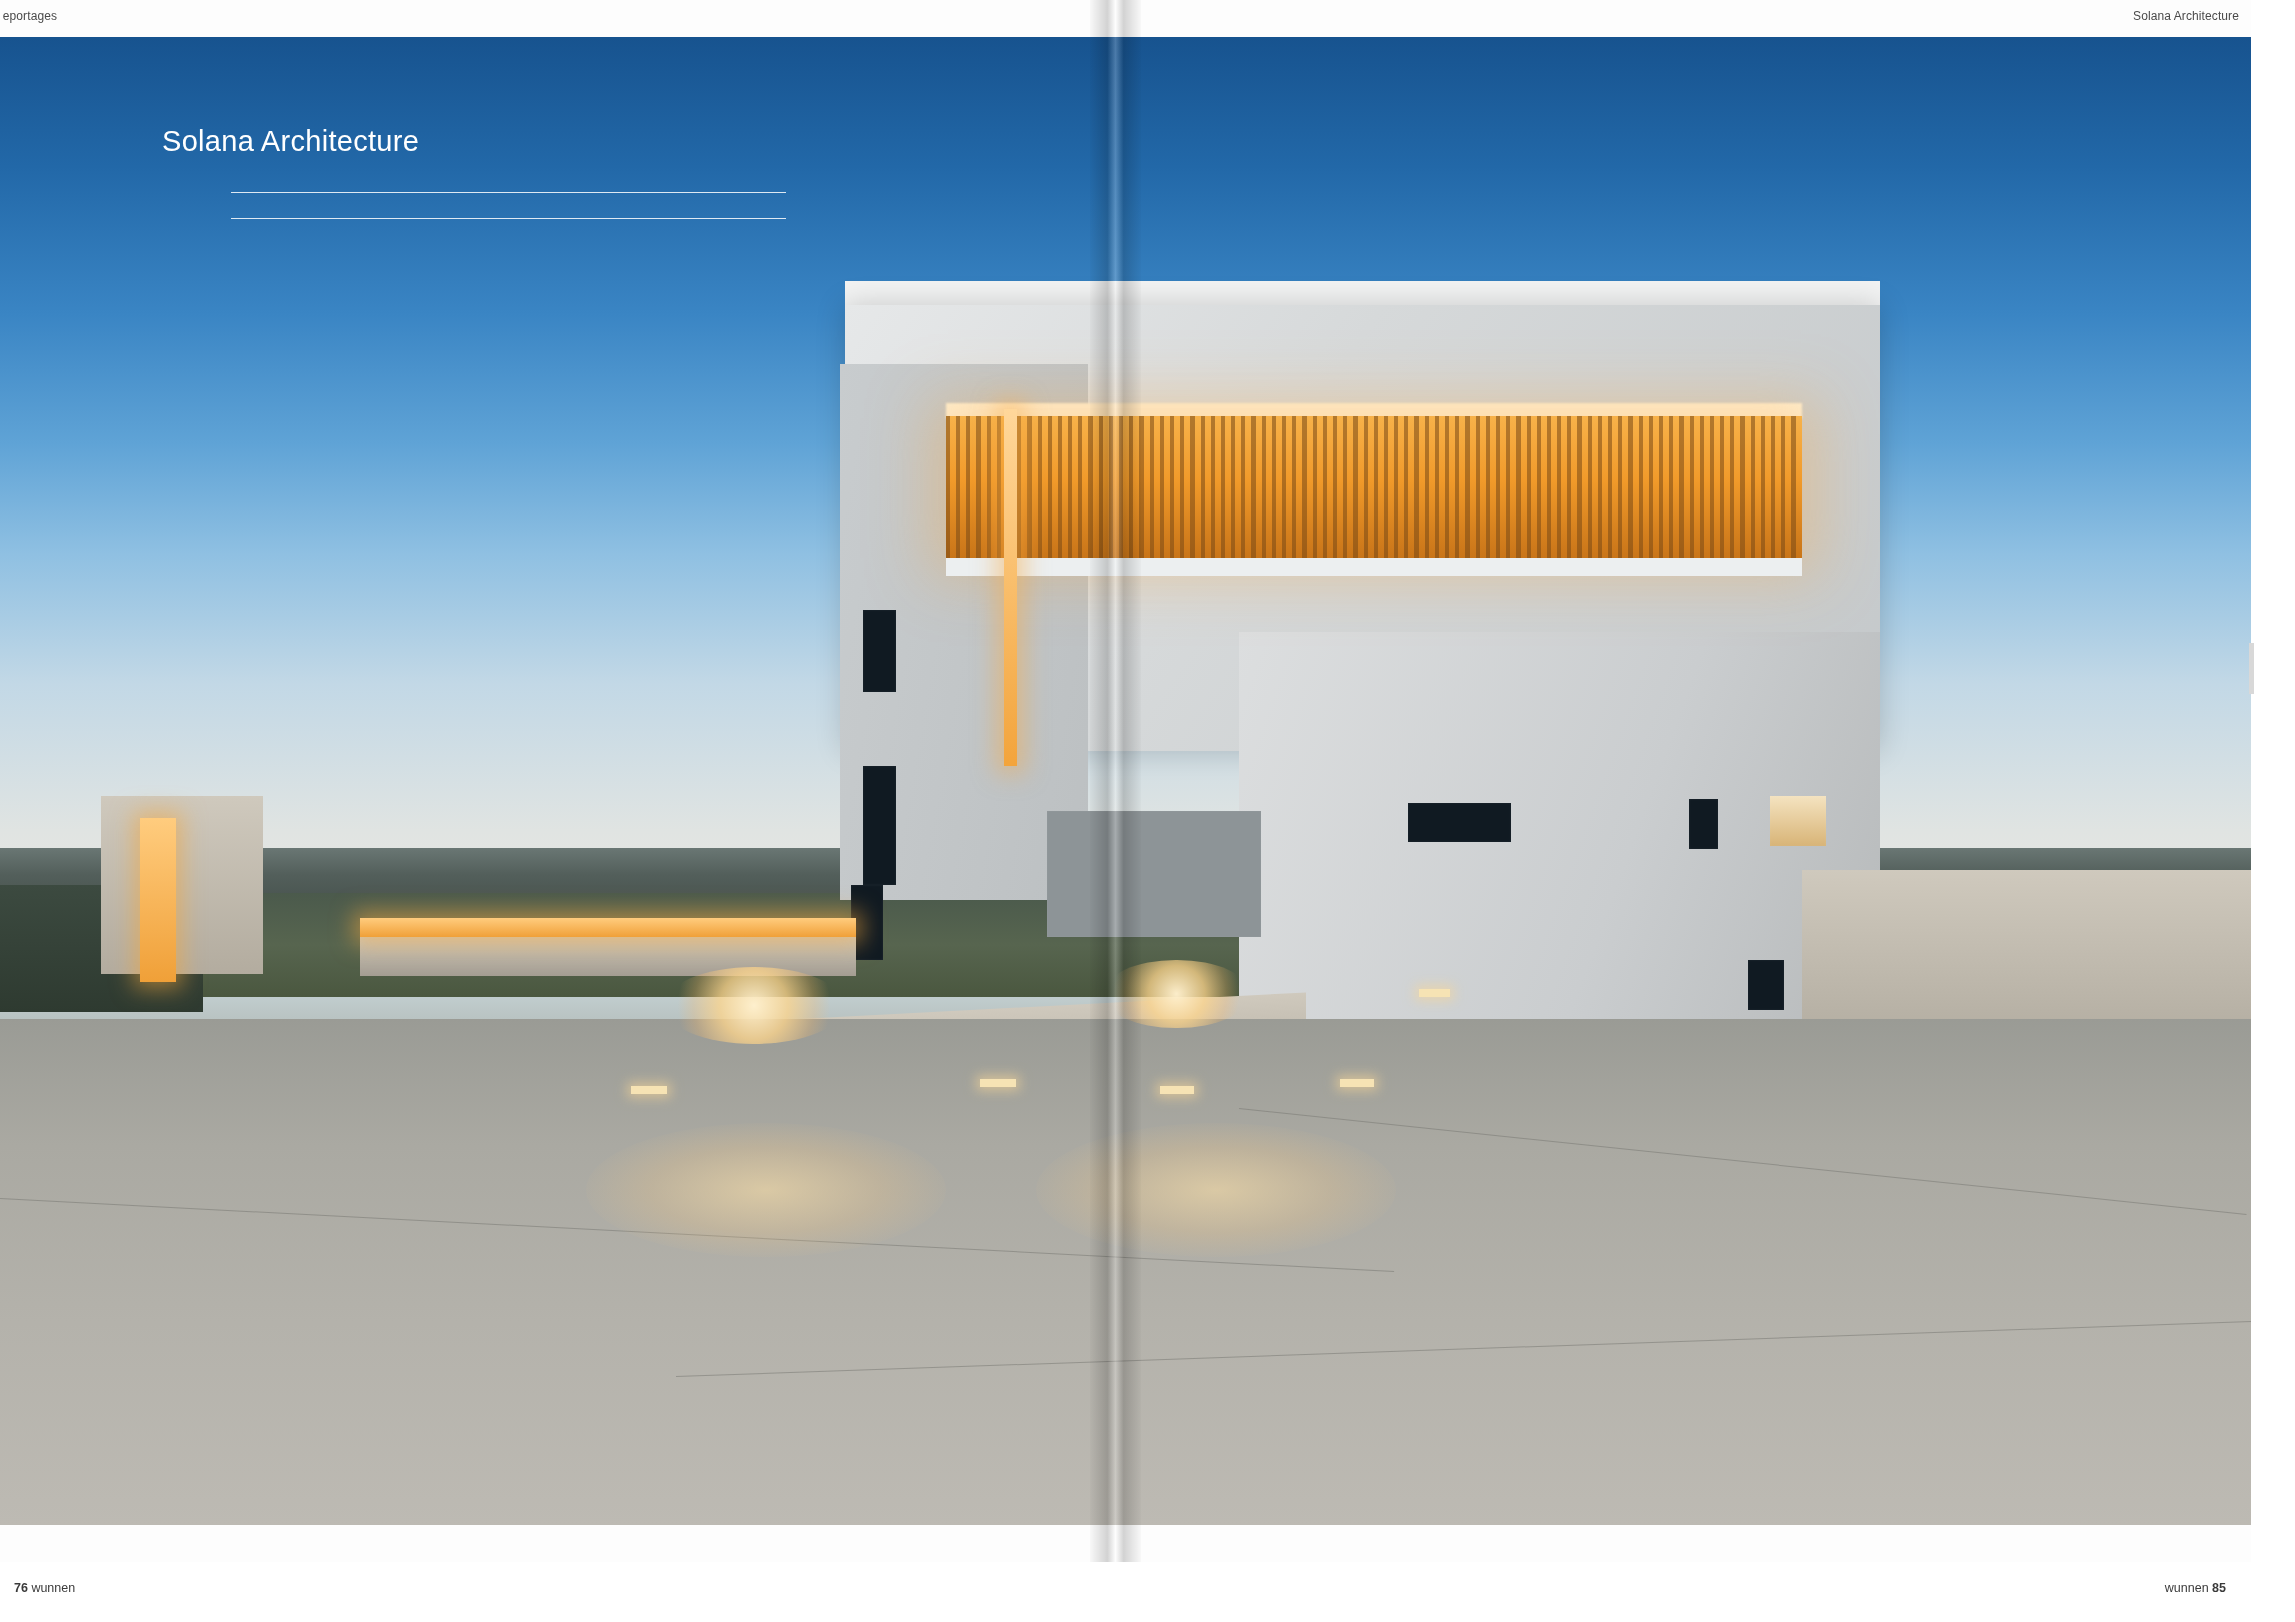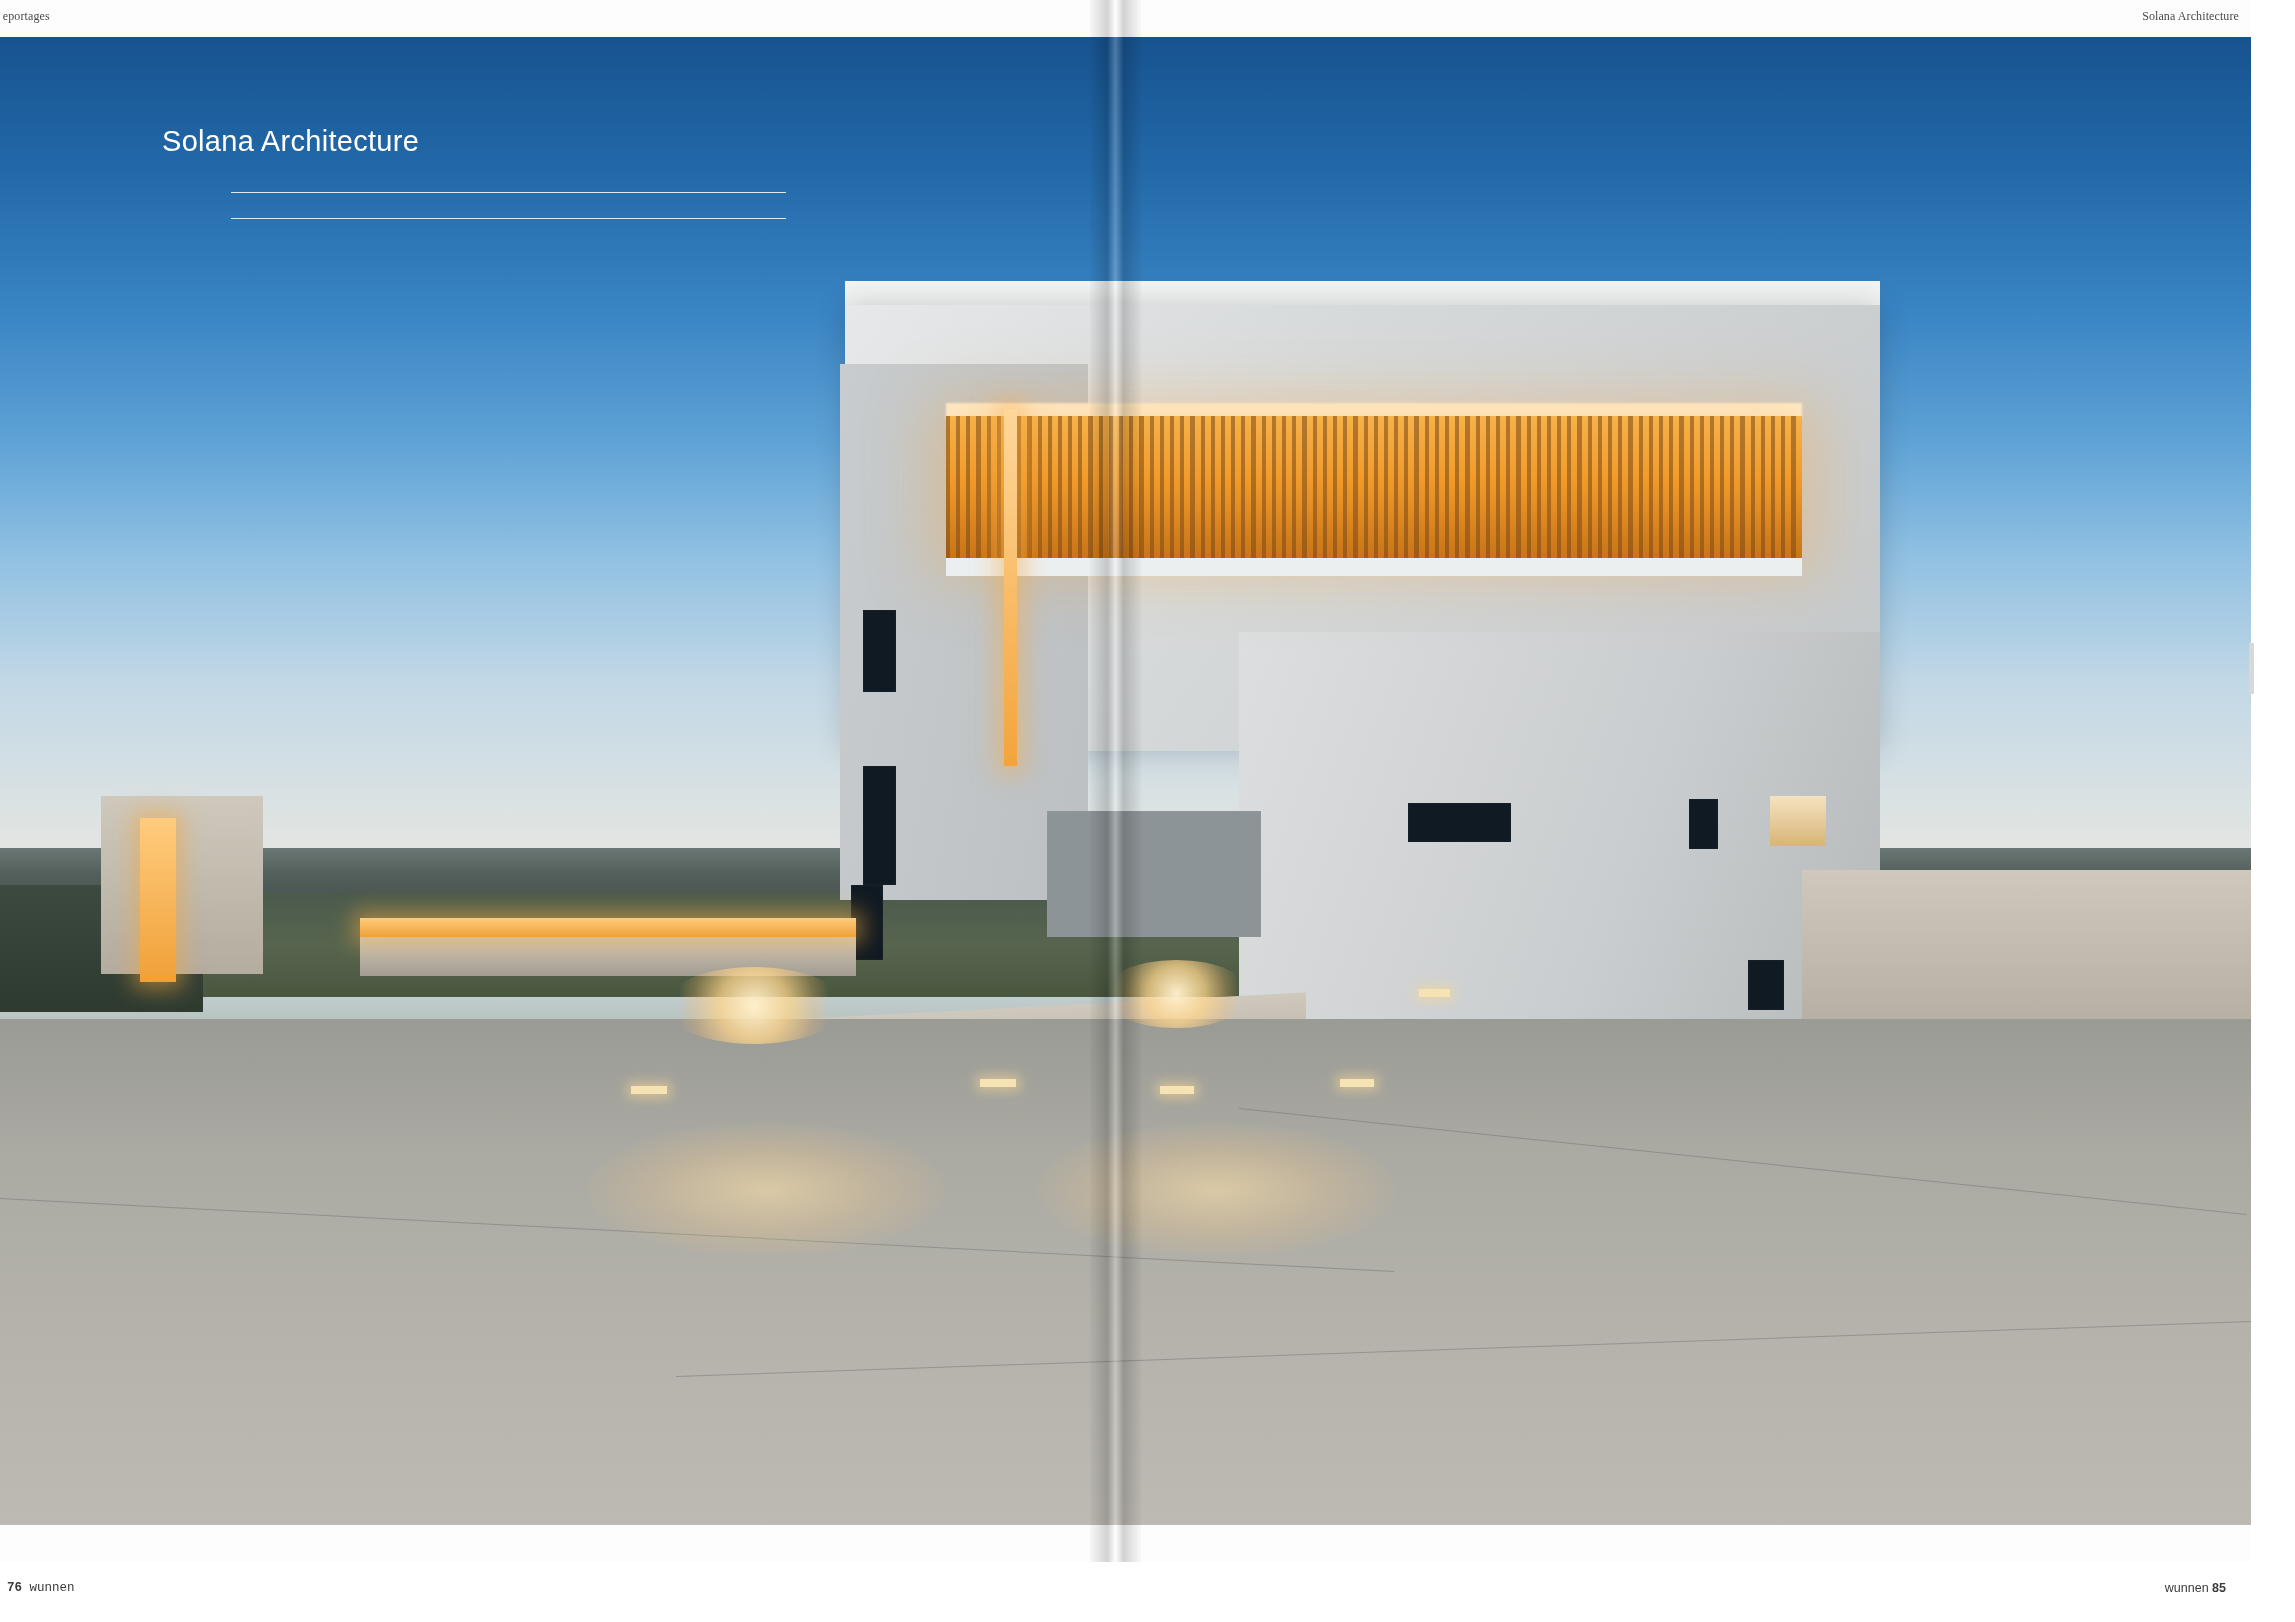--- a/index.html
+++ b/index.html
@@ -24,34 +24,34 @@
     background: #fdfdfd;
   }
 
   
   .running-head {
     position: absolute;
     top: 9.3px;
     font-size: 12px;
     color: #4a4a4a;
     letter-spacing: 0.1px;
-    font-family: Liberation Serif, serif;
+    font-family: Liberation Sans, sans-serif;
     text-align: right;
   }
   .running-head.left { left: 2.8px; }
   .running-head.right { right: 56px; }
 
   
   .folio {
     position: absolute;
     bottom: 27px;
     font-size: 12.5px;
     color: #3b3b3b;
   }
-  .folio.left { left: 7px; font-family: Liberation Mono, monospace; }
+  .folio.left { left: 14px; }
   .folio.right { right: 69px; }
   .folio .num { font-weight: bold; }
   .folio .word { font-weight: normal; }
 
   
   .plate {
     position: absolute;
     left: 0;
     top: 37px;
     width: 2252px;

